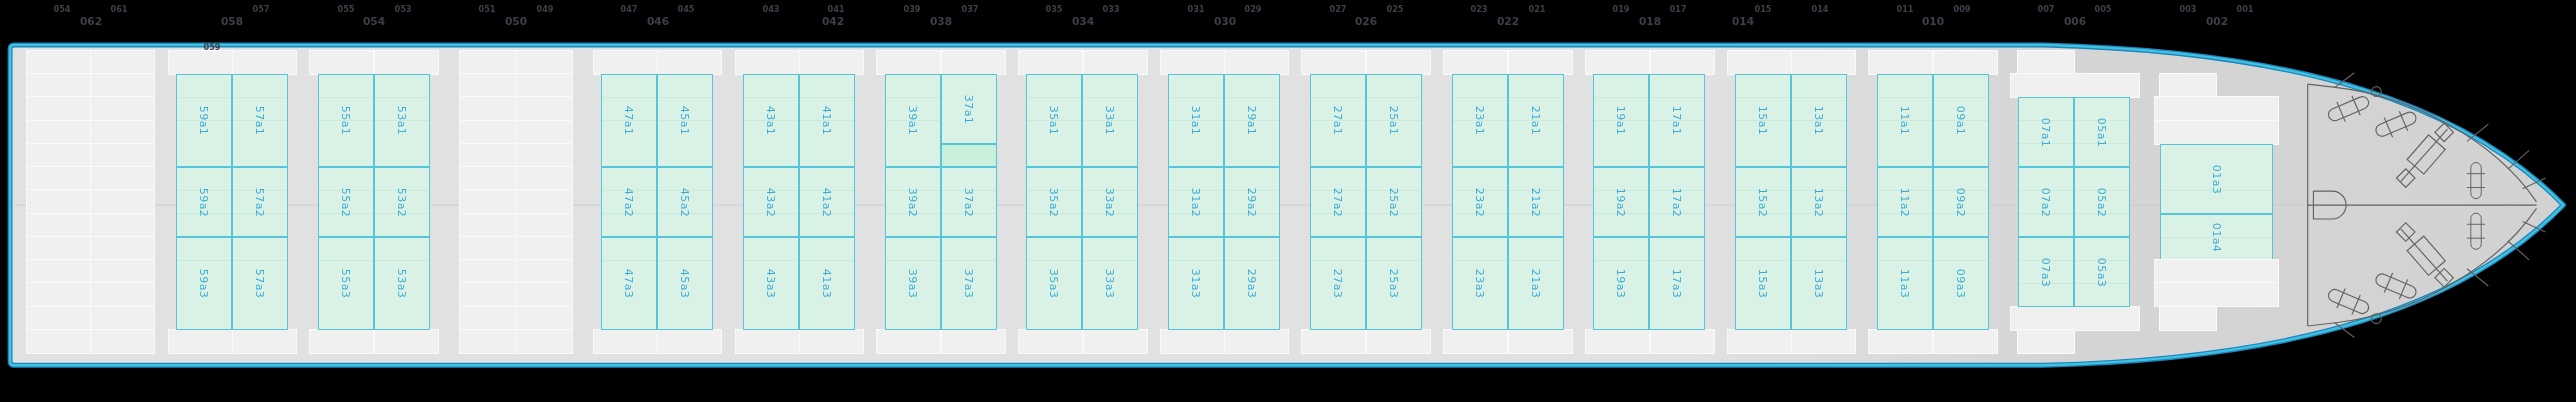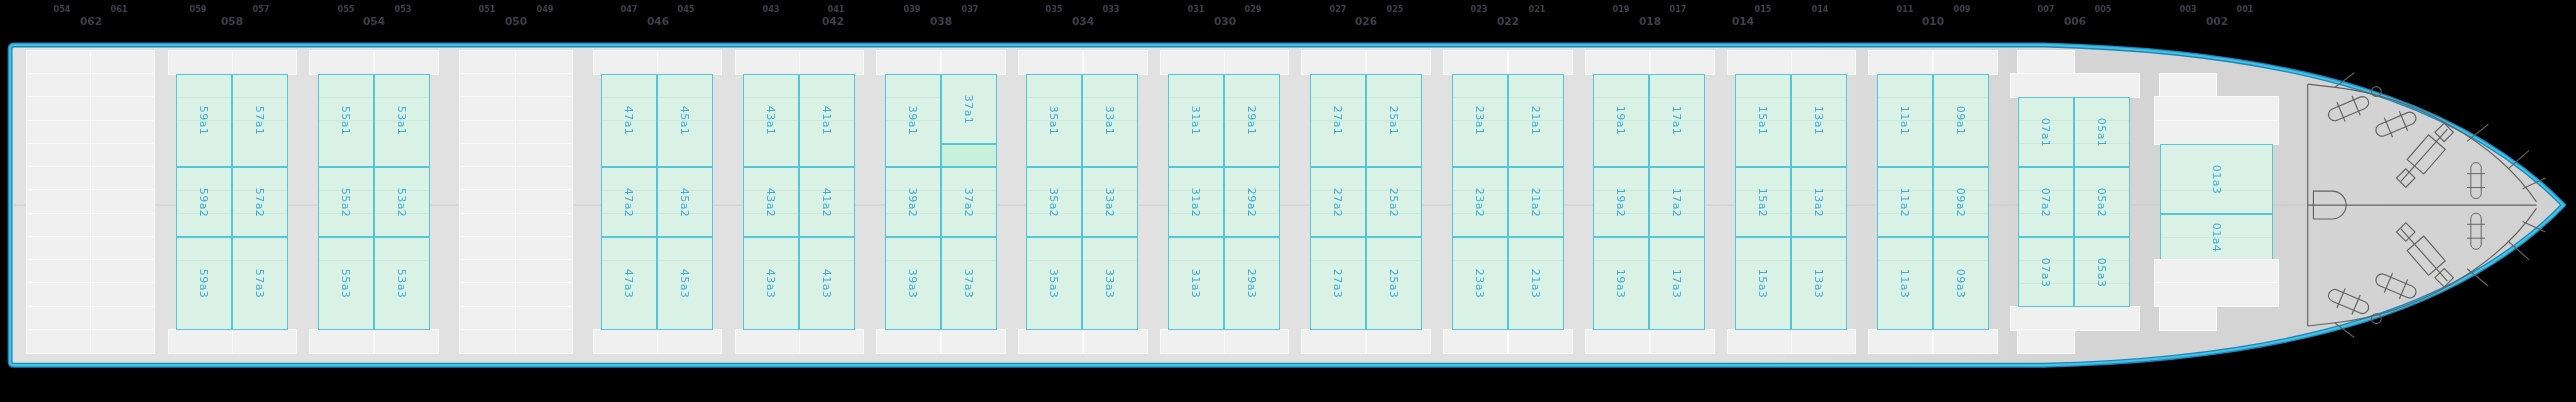--- a/index.html
+++ b/index.html
@@ -84,21 +84,21 @@
         <rect x="-8" y="-8" width="16" height="16" transform="translate(2943,284) rotate(45)"></rect>
         <rect x="-8" y="-8" width="16" height="16" transform="translate(2990,340) rotate(45)"></rect>
       </g>
     </g>
   </svg>
 
   <div id="bay-numbers-layer">
       <div class="bay-num odd" style="left: 62px;">054</div>
       <div class="bay-num odd" style="left: 119px;">061</div>
       <div class="bay-num even" style="left: 91px;">062</div>
-      <div class="bay-num odd" style="left: 198px;">059</div>
+      <div class="bay-num odd" style="left: 212px; margin-top: 38px;">059</div>
       <div class="bay-num odd" style="left: 261px;">057</div>
       <div class="bay-num even" style="left: 232px;">058</div>
       <div class="bay-num odd" style="left: 346px;">055</div>
       <div class="bay-num odd" style="left: 403px;">053</div>
       <div class="bay-num even" style="left: 374px;">054</div>
       <div class="bay-num odd" style="left: 487px;">051</div>
       <div class="bay-num odd" style="left: 545px;">049</div>
       <div class="bay-num even" style="left: 516px;">050</div>
       <div class="bay-num odd" style="left: 629px;">047</div>
       <div class="bay-num odd" style="left: 686px;">045</div>

